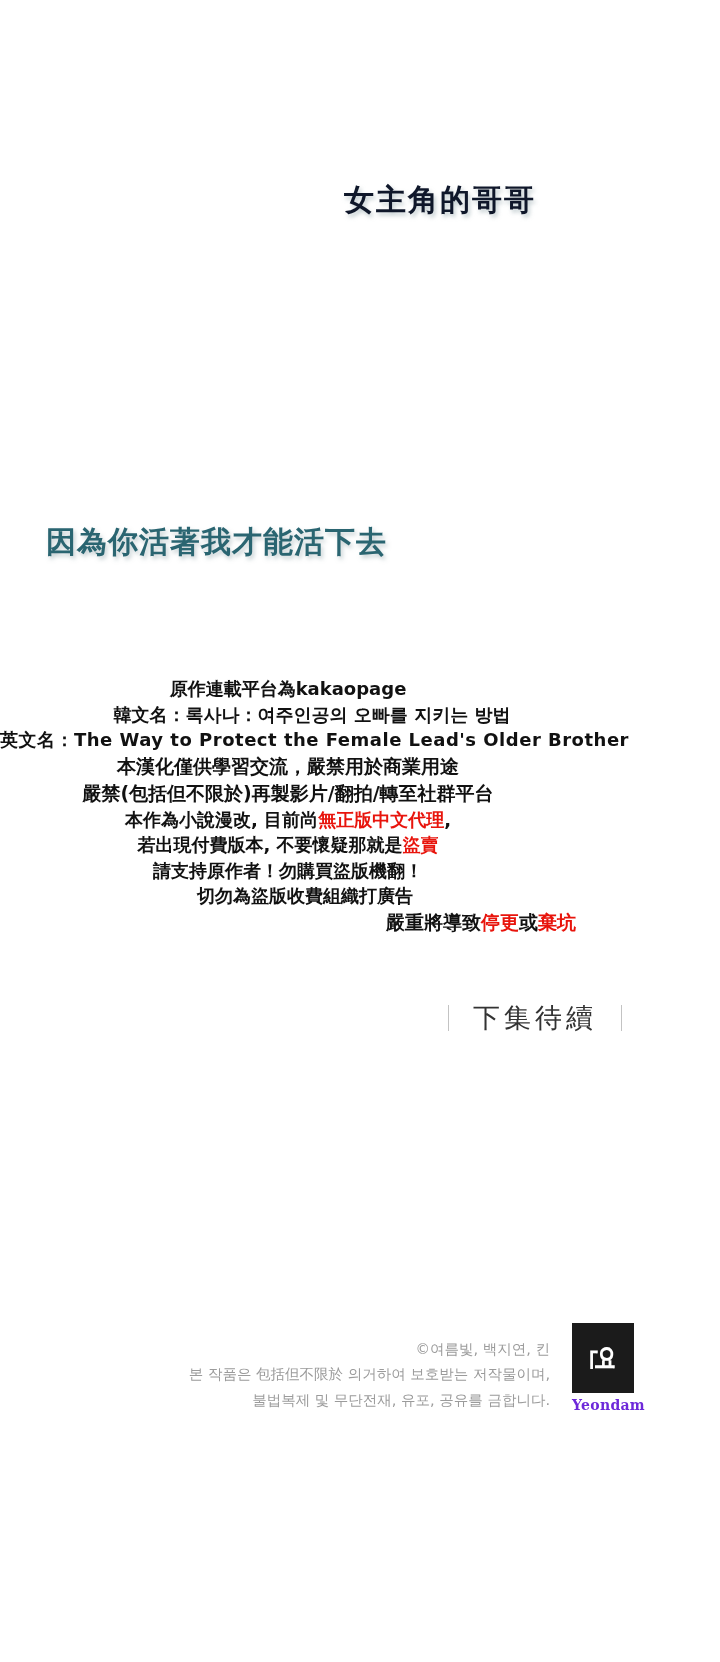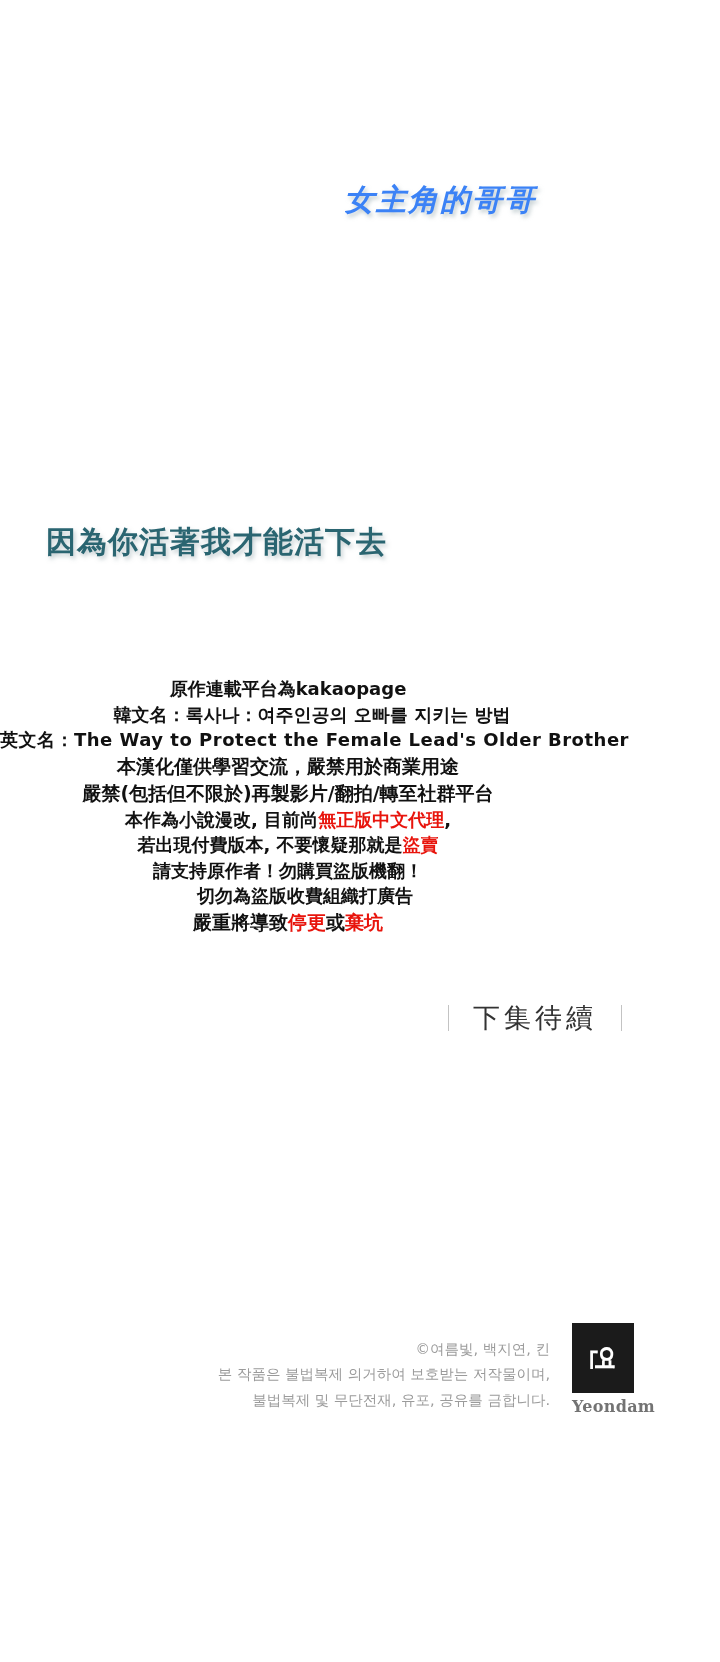--- a/index.html
+++ b/index.html
@@ -27,23 +27,22 @@
     top: 180px;
     left: 0;
     width: 720px;
     text-align: center;
     padding-left: 160px;
     box-sizing: border-box;
     font-family: "DejaVu Serif", serif;
     font-weight: bold;
     font-size: 30px;
     letter-spacing: 2px;
-    color: #3b82f6;
+    color: #0f172a;
     text-shadow: 2px 3px 4px rgba(140,160,165,0.55);
-    font-style: italic;
   }
 
   
   .title-sub {
     position: absolute;
     top: 522px;
     left: 46px;
     font-family: "DejaVu Serif", serif;
     font-weight: bold;
     font-size: 30px;
@@ -71,21 +70,21 @@
   }
   .n1 { font-size: 18px; }
   .n2 { font-size: 18px; margin-left: 48px; }
   .n3 { font-size: 18px; letter-spacing: 0.5px; }
   .n4 { font-size: 19px; }
   .n5 { font-size: 19px; }
   .n6 { font-size: 18px; }
   .n7 { font-size: 18px; }
   .n8 { font-size: 18px; }
   .n9 { font-size: 18px; margin-left: 34px; }
-  .n10 { font-size: 19px; }
+  .n10 { font-size: 19px; text-align: right; }
   .red { color: #e8140c; }
 
   
   .tbc-wrap {
     position: absolute;
     top: 1000px;
     left: 420px;
     width: 230px;
     display: flex;
     align-items: center;
@@ -141,23 +140,23 @@
     transform: translate(-50%, -50%) rotate(90deg);
     color: #ffffff;
     font-family: "DejaVu Serif", serif;
     font-size: 27px;
     font-weight: bold;
     letter-spacing: -1px;
   }
   .logo-name {
     margin-top: 4px;
     font-family: "DejaVu Serif", serif;
-    font-size: 16px;
+    font-size: 14px;
     font-weight: bold;
-    color: #737373;
+    color: #6d28d9;
     letter-spacing: 0.3px;
   }
 </style>
 </head>
 <body>
 
 <div class="page">
 
   <div class="title-main">女主角的哥哥</div>
 
@@ -177,21 +176,21 @@
   </div>
 
   <div class="tbc-wrap">
     <span class="tbc-bar"></span>
     <span class="tbc-text">下集待續</span>
     <span class="tbc-bar"></span>
   </div>
 
   <div class="footer-text">
     <span class="fl">©여름빛, 백지연, 킨</span>
-    <span class="fl">본 작품은 불법복제 의거하여 보호받는 저작물이며,</span>
+    <span class="fl">본 작품은 包括但不限於 의거하여 보호받는 저작물이며,</span>
     <span class="fl">불법복제 및 무단전재, 유포, 공유를 금합니다.</span>
   </div>
 
   <div class="logo">
     <div class="logo-mark">
       <span class="glyph">연</span>
     </div>
     <div class="logo-name">Yeondam</div>
   </div>
 

